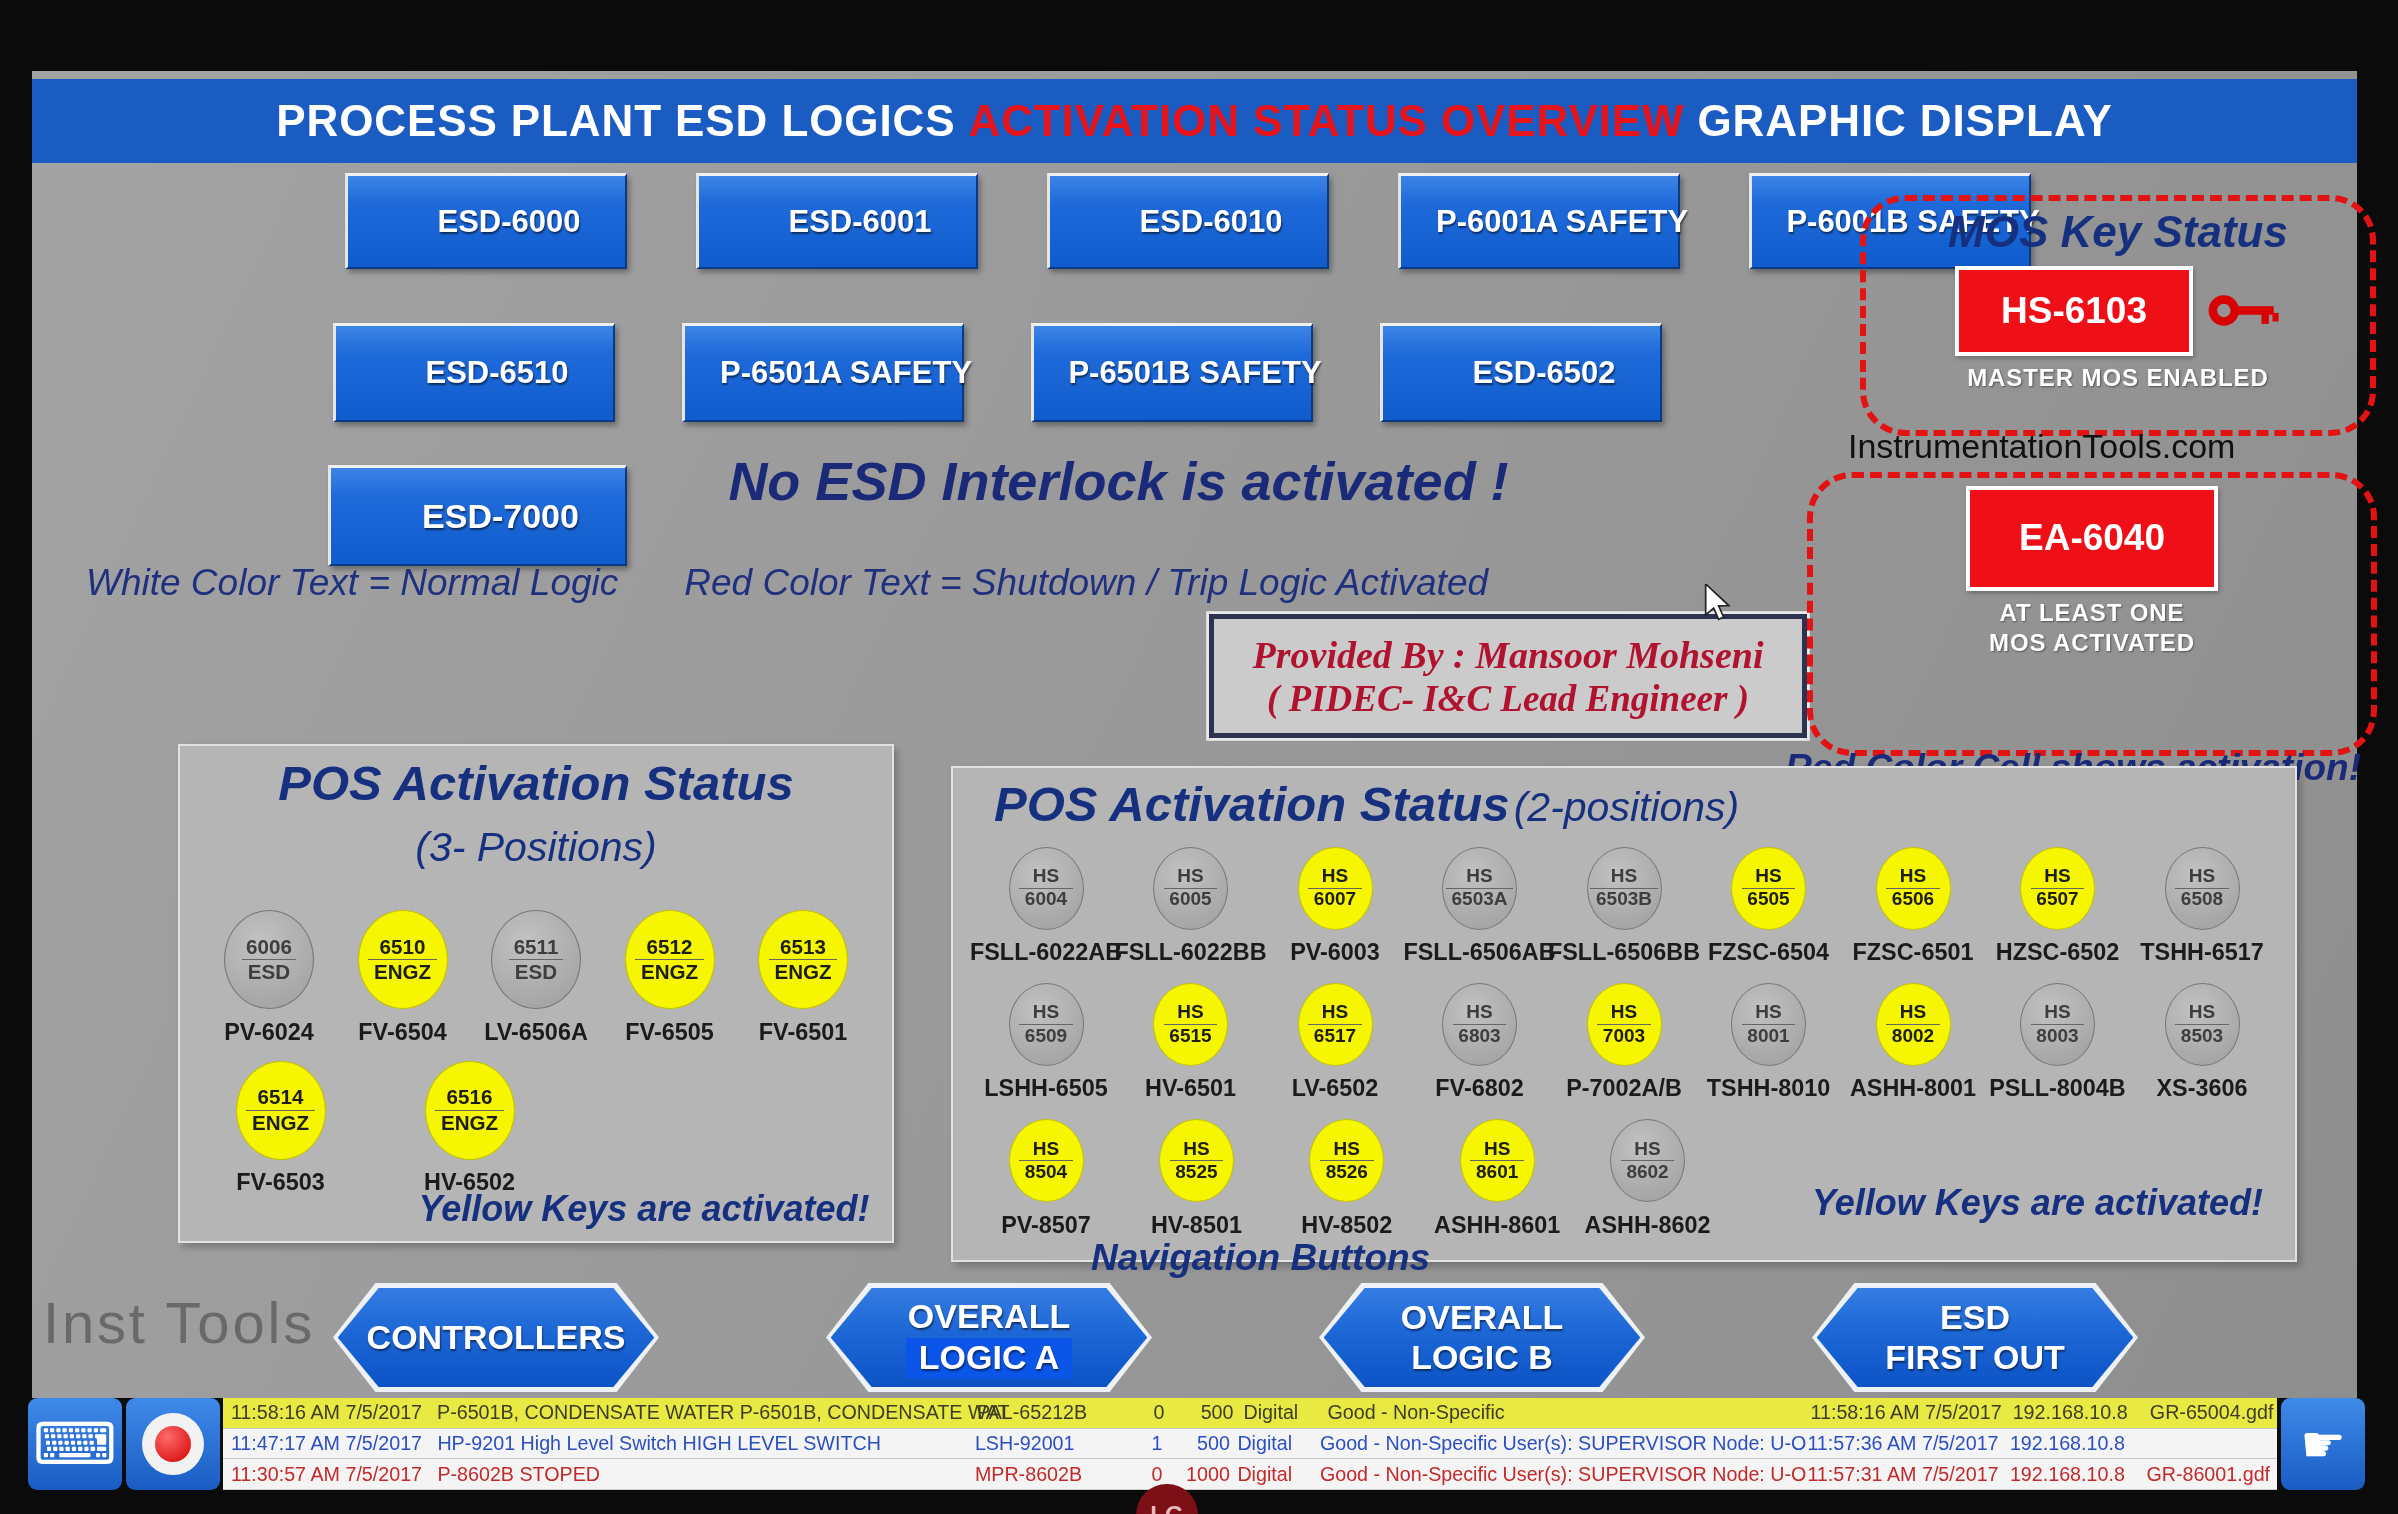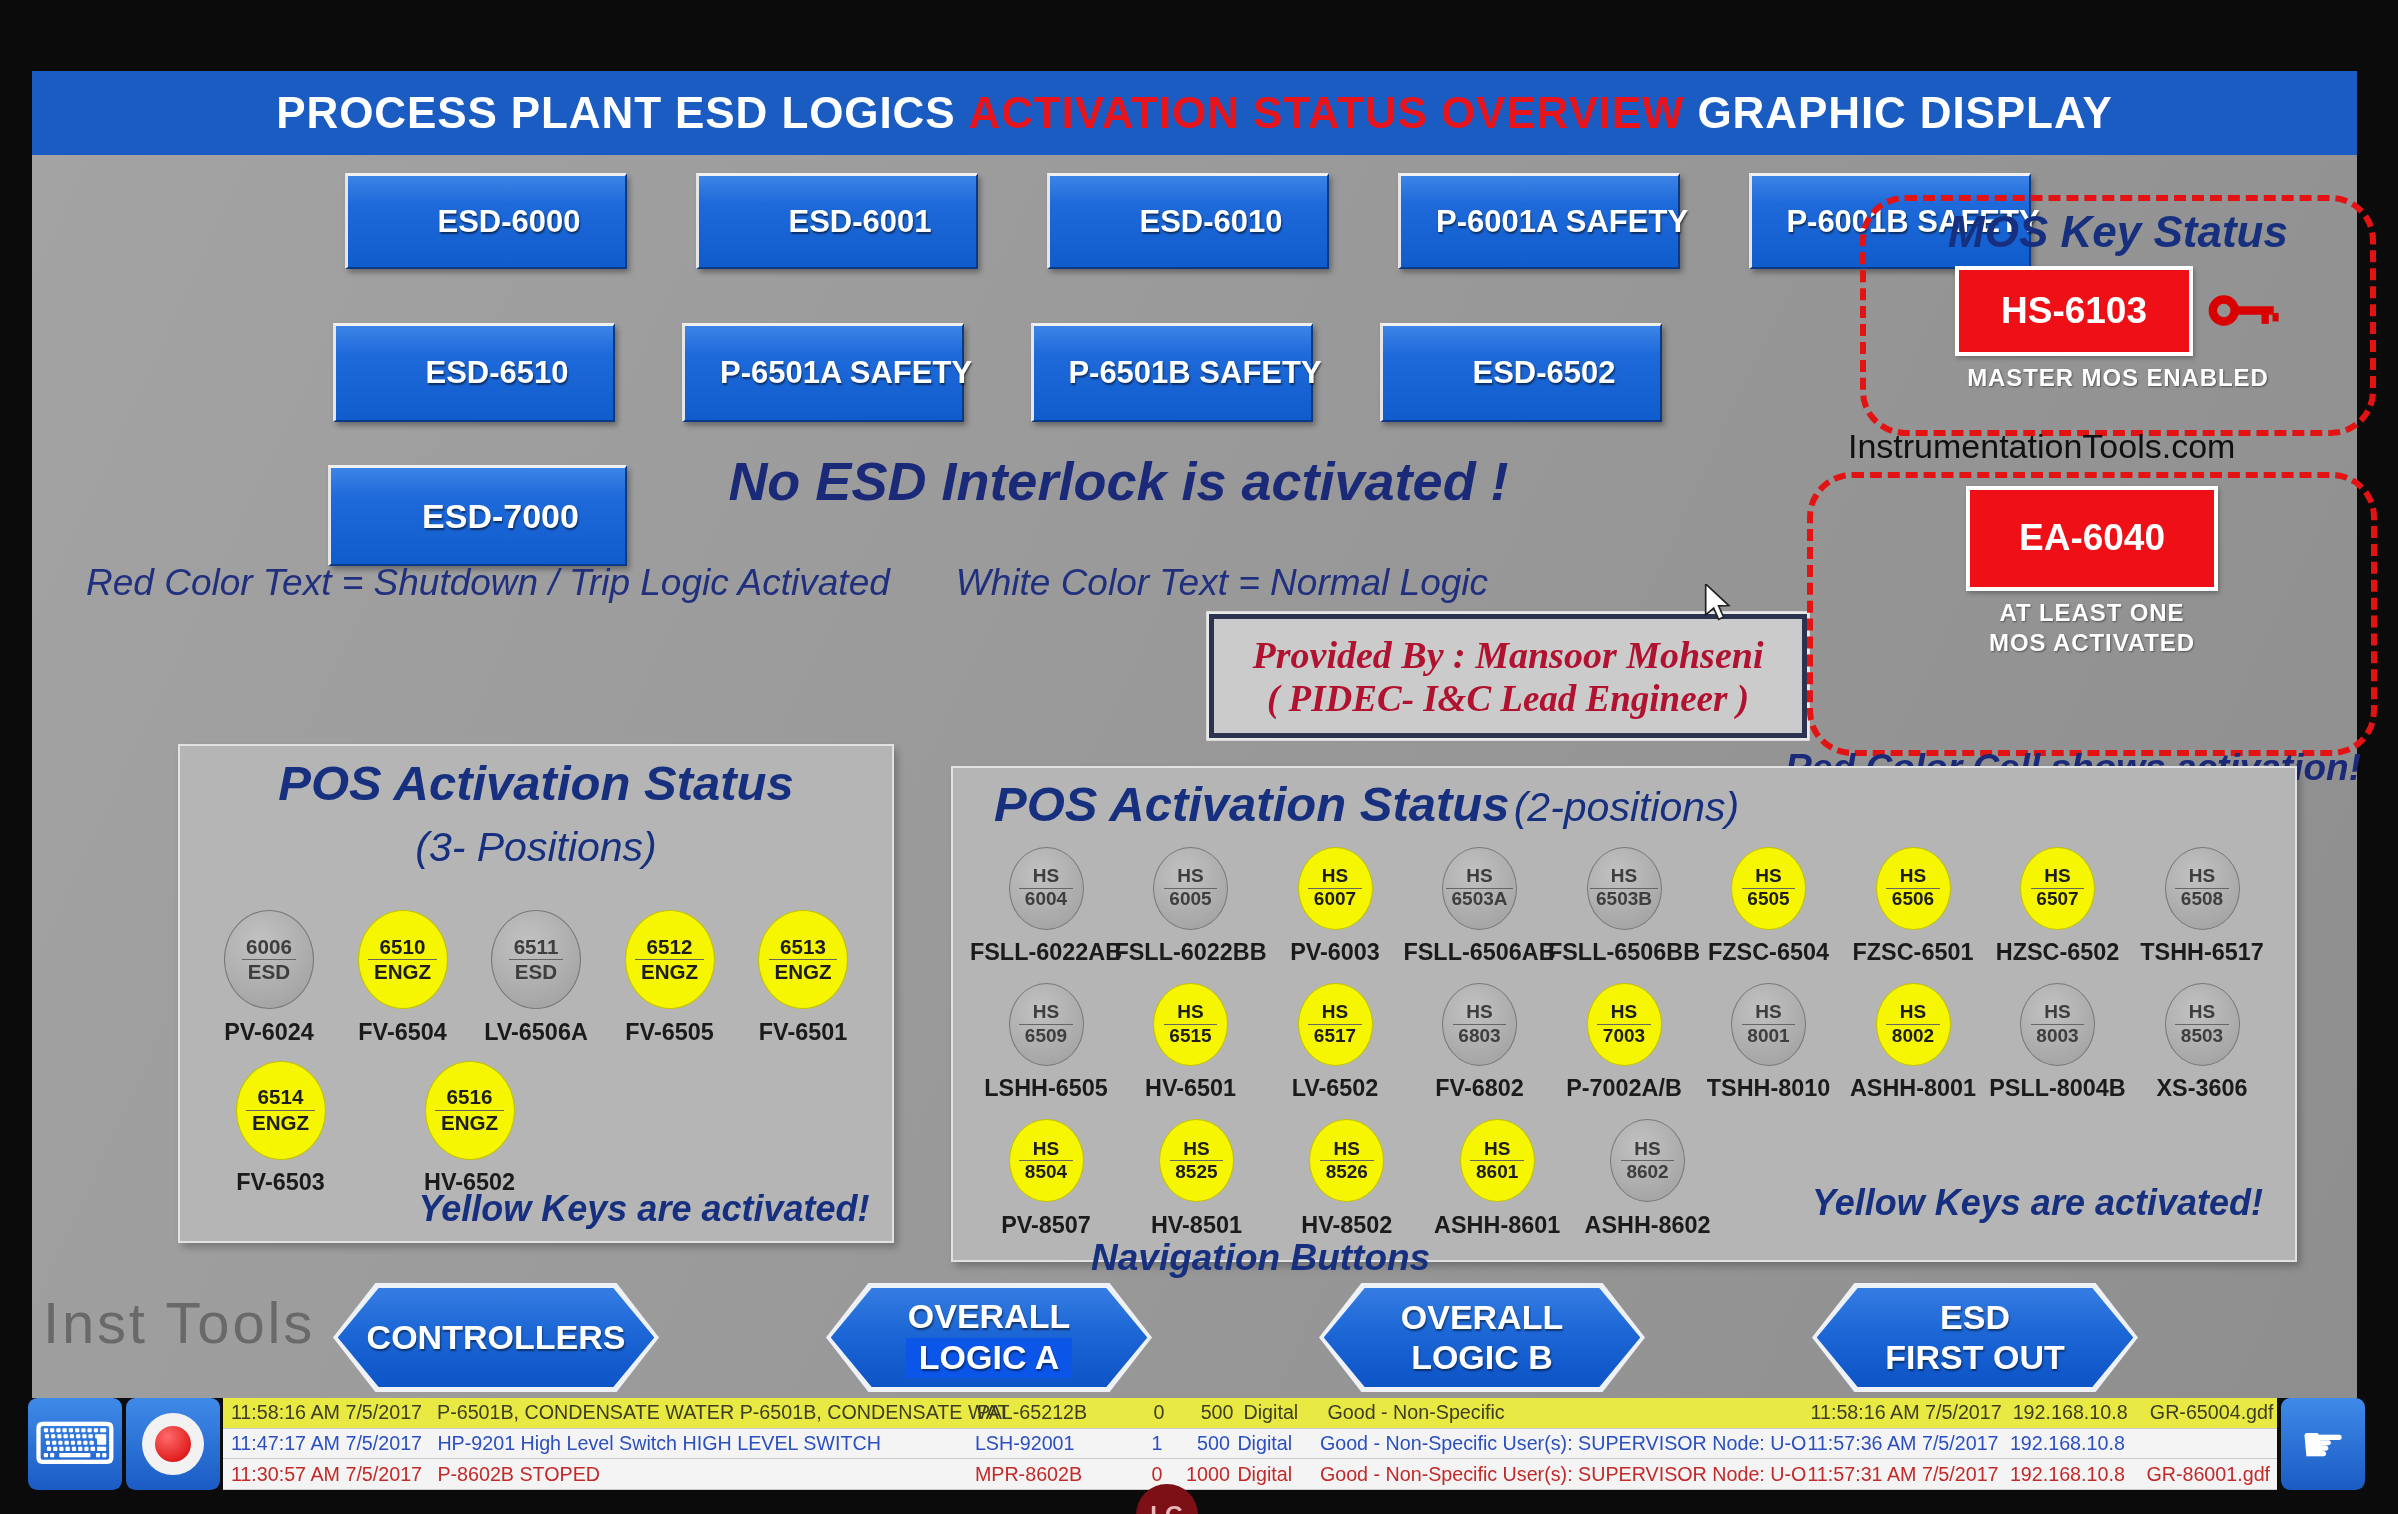--- a/index.html
+++ b/index.html
@@ -1,21 +1,21 @@
 <!DOCTYPE html>
 <html style="font-size:15px"><head>
 <meta charset="utf-8">
 <style>
   html,body{margin:0;padding:0;width:2399px;height:1515px;background:#0b0b0b;overflow:hidden;
             font-family:"Liberation Sans",sans-serif;position:relative;}
   .screen{position:absolute;left:32px;top:71px;width:2325px;height:1417px;
           background:linear-gradient(115deg,#a3a3a3,#8e8e8e);z-index:1;}
 
   
-  .titlebar{position:absolute;left:0;top:0;width:100%;height:84px;background:#1a5cc2;
+  .titlebar{position:absolute;left:0;top:8px;width:100%;height:84px;background:#1a5cc2;
             display:flex;align-items:center;justify-content:center;gap:13px;}
   .titlebar span{font-size:44px;font-weight:bold;color:#ffffff;letter-spacing:0.9px;}
   .titlebar .red{color:#e8141c;}
 
   
   .esd-row{position:absolute;display:flex;}
   .esd-btn{width:232px;background:linear-gradient(180deg,#3c84e6 0%,#1f6ada 30%,#0f5ccd 100%);
            border-top:3.7px solid #f0f0f0;border-left:3.7px solid #e6e6e6;
            border-right:2.8px solid #0a3a86;border-bottom:2.8px solid #0a3a86;
            box-shadow:2.8px 3.7px 5.6px rgba(0,0,0,.35);
@@ -160,22 +160,22 @@
       <div class="esd-btn">ESD-6502</div>
     </div>
   <div class="esd-row row3">
 
   <div class="esd-btn">ESD-7000</div>
     </div>
 
   <div class="headline">No ESD Interlock is activated !</div>
 
   <div class="legend">
+    <span>White Color Text = Normal Logic</span>
     <span>Red Color Text = Shutdown / Trip Logic Activated</span>
-    <span>White Color Text = Normal Logic</span>
   </div>
 
   <div class="provided">
     <div class="p1">Provided By : Mansoor Mohseni</div>
     <div class="p2">( PIDEC- I&amp;C Lead Engineer )</div>
   </div>
 
   <svg class="cursor" width="34" height="37" viewBox="0 0 18 24">
     <polygon points="1,0 1,20 6.2,15.6 9.4,23 12.6,21.4 9.4,14.2 16,14" fill="#ffffff" stroke="#222" stroke-width="1.1"></polygon>
   </svg>

